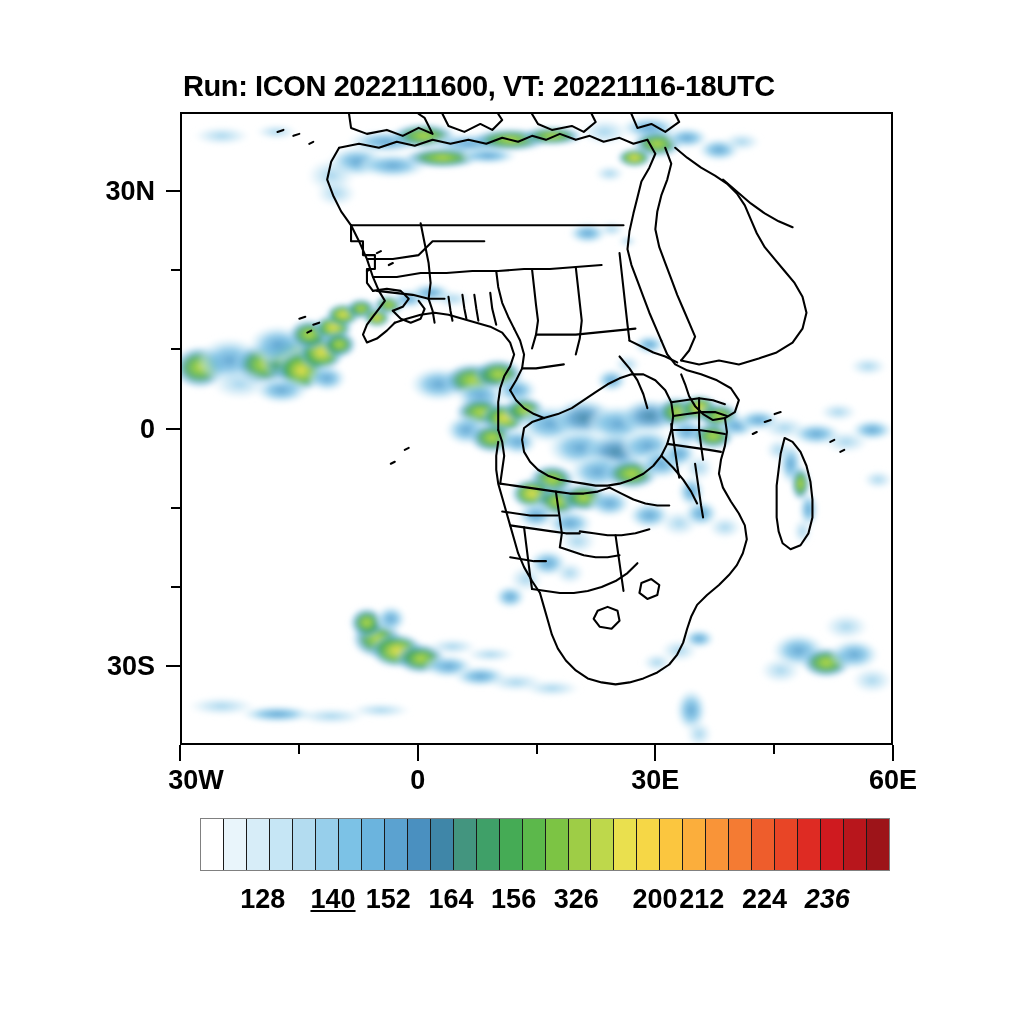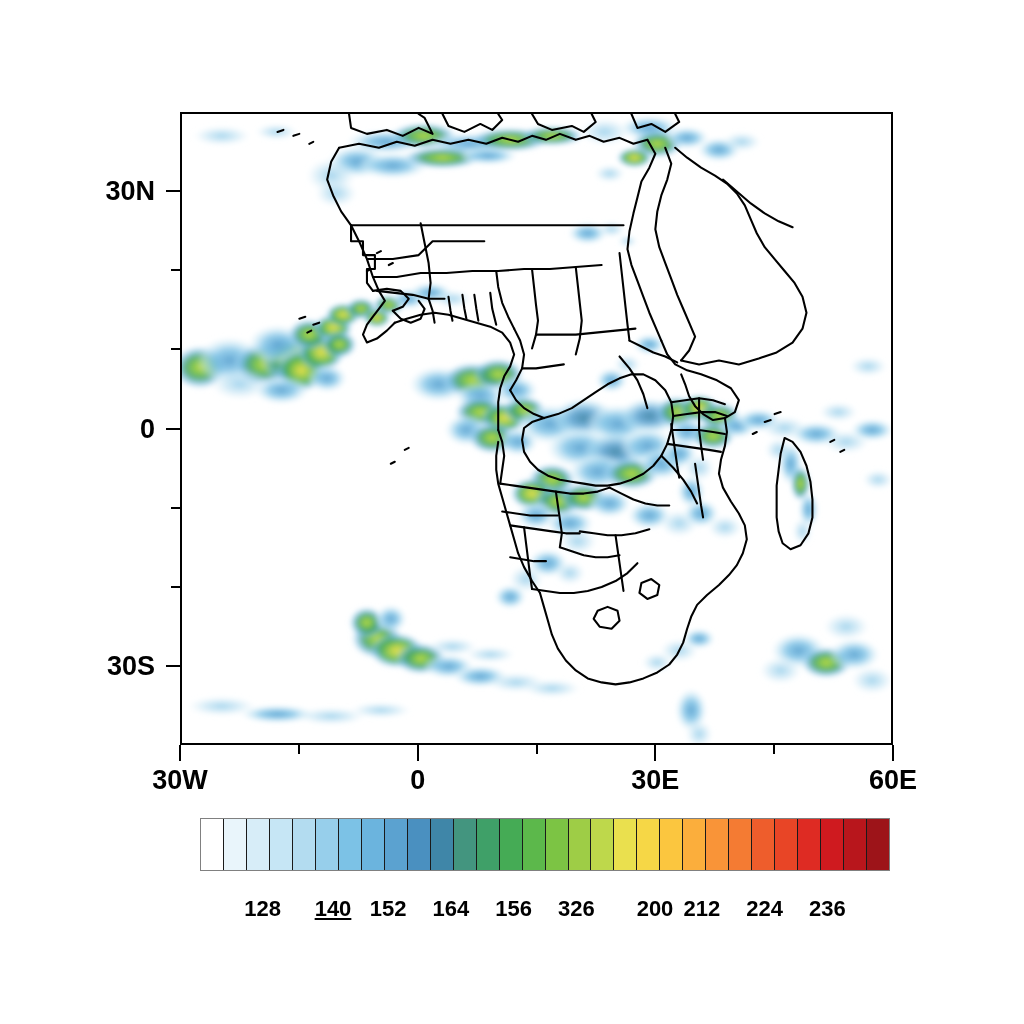--- a/index.html
+++ b/index.html
@@ -27,28 +27,29 @@
   .ylab{position:absolute;font-size:27px;font-weight:bold;text-align:right;
         white-space:nowrap;transform:translateY(-50%);}
   .xlab{position:absolute;font-size:27px;font-weight:bold;white-space:nowrap;
         transform:translateX(-50%);top:765px;}
 
   
   #cbar{position:absolute;left:200px;top:818px;width:690px;height:53px;
         display:flex;box-sizing:border-box;border:1px solid #808080;}
   #cbar .cell{flex:1 1 0;height:100%;border-right:1px solid #1a1a1a;box-sizing:border-box;}
   #cbar .cell:last-child{border-right:none;}
-  .cblab{position:absolute;font-size:22px;font-weight:bold;white-space:nowrap;
-         transform:translateX(-50%);top:884px;margin-top:12px;}
+  .cblab{position:absolute;font-size:27px;font-weight:bold;white-space:nowrap;
+         transform:translateX(-50%);top:884px;}
 </style>
 </head>
 <body>
 
 <div id="stage">
 
+  <div id="subtitle">Run: ICON 2022111600,  VT: 20221116-18UTC</div>
 
   <div id="plot">
     <svg id="mapsvg" viewBox="0 0 713 633" preserveAspectRatio="none">
       <defs>
 
         <radialGradient id="gBlue" cx="50%" cy="50%" r="50%">
           <stop offset="0%" stop-color="#5ba2d0" stop-opacity="0.95"></stop>
           <stop offset="45%" stop-color="#7cc2e6" stop-opacity="0.80"></stop>
           <stop offset="75%" stop-color="#c6e6f5" stop-opacity="0.55"></stop>
           <stop offset="100%" stop-color="#e9f5fb" stop-opacity="0"></stop>
@@ -384,21 +385,21 @@
       <div class="ylab" style="left: 60px; width: 95px; top: 191.125px;">30N</div>
       <div class="tick ytick-minor" style="top: 269.25px; position: absolute; left: 171px;"></div>
       <div class="tick ytick-minor" style="top: 348.375px; position: absolute; left: 171px;"></div>
       <div class="tick ytick-major" style="top: 427.5px; position: absolute; left: 166px;"></div>
       <div class="ylab" style="left: 60px; width: 95px; top: 428.5px;">0</div>
       <div class="tick ytick-minor" style="top: 506.625px; position: absolute; left: 171px;"></div>
       <div class="tick ytick-minor" style="top: 585.75px; position: absolute; left: 171px;"></div>
       <div class="tick ytick-major" style="top: 664.875px; position: absolute; left: 166px;"></div>
       <div class="ylab" style="left: 60px; width: 95px; top: 665.875px;">30S</div>
       <div class="tick" style="position: absolute; width: 2px; height: 16px; left: 179px; top: 745px;"></div>
-      <div class="xlab" style="left: 180px;">30W</div>
+      <div class="xlab" style="left: 196px;">30W</div>
       <div class="tick" style="position: absolute; width: 2px; height: 9px; left: 297.833px; top: 745px;"></div>
       <div class="tick" style="position: absolute; width: 2px; height: 16px; left: 416.667px; top: 745px;"></div>
       <div class="xlab" style="left: 417.667px;">0</div>
       <div class="tick" style="position: absolute; width: 2px; height: 9px; left: 535.5px; top: 745px;"></div>
       <div class="tick" style="position: absolute; width: 2px; height: 16px; left: 654.333px; top: 745px;"></div>
       <div class="xlab" style="left: 655.333px;">30E</div>
       <div class="tick" style="position: absolute; width: 2px; height: 9px; left: 773.167px; top: 745px;"></div>
       <div class="tick" style="position: absolute; width: 2px; height: 16px; left: 892px; top: 745px;"></div>
       <div class="xlab" style="left: 893px;">60E</div>
     </div>
@@ -438,16 +439,16 @@
   <div id="cbarlabels">
       <div class="cblab" style="left: 262.727px;">128</div>
       <div class="cblab" style="left: 333px; text-decoration: underline;">140</div>
       <div class="cblab" style="left: 388.182px;">152</div>
       <div class="cblab" style="left: 450.909px;">164</div>
       <div class="cblab" style="left: 513.636px;">156</div>
       <div class="cblab" style="left: 576.364px;">326</div>
       <div class="cblab" style="left: 655px;">200</div>
       <div class="cblab" style="left: 701.818px;">212</div>
       <div class="cblab" style="left: 764.545px;">224</div>
-      <div class="cblab" style="left: 827.273px;">236</div>
+      <div class="cblab" style="left: 827.273px; font-style: italic;">236</div>
     </div>
 
 </div>
 
 </body></html>

